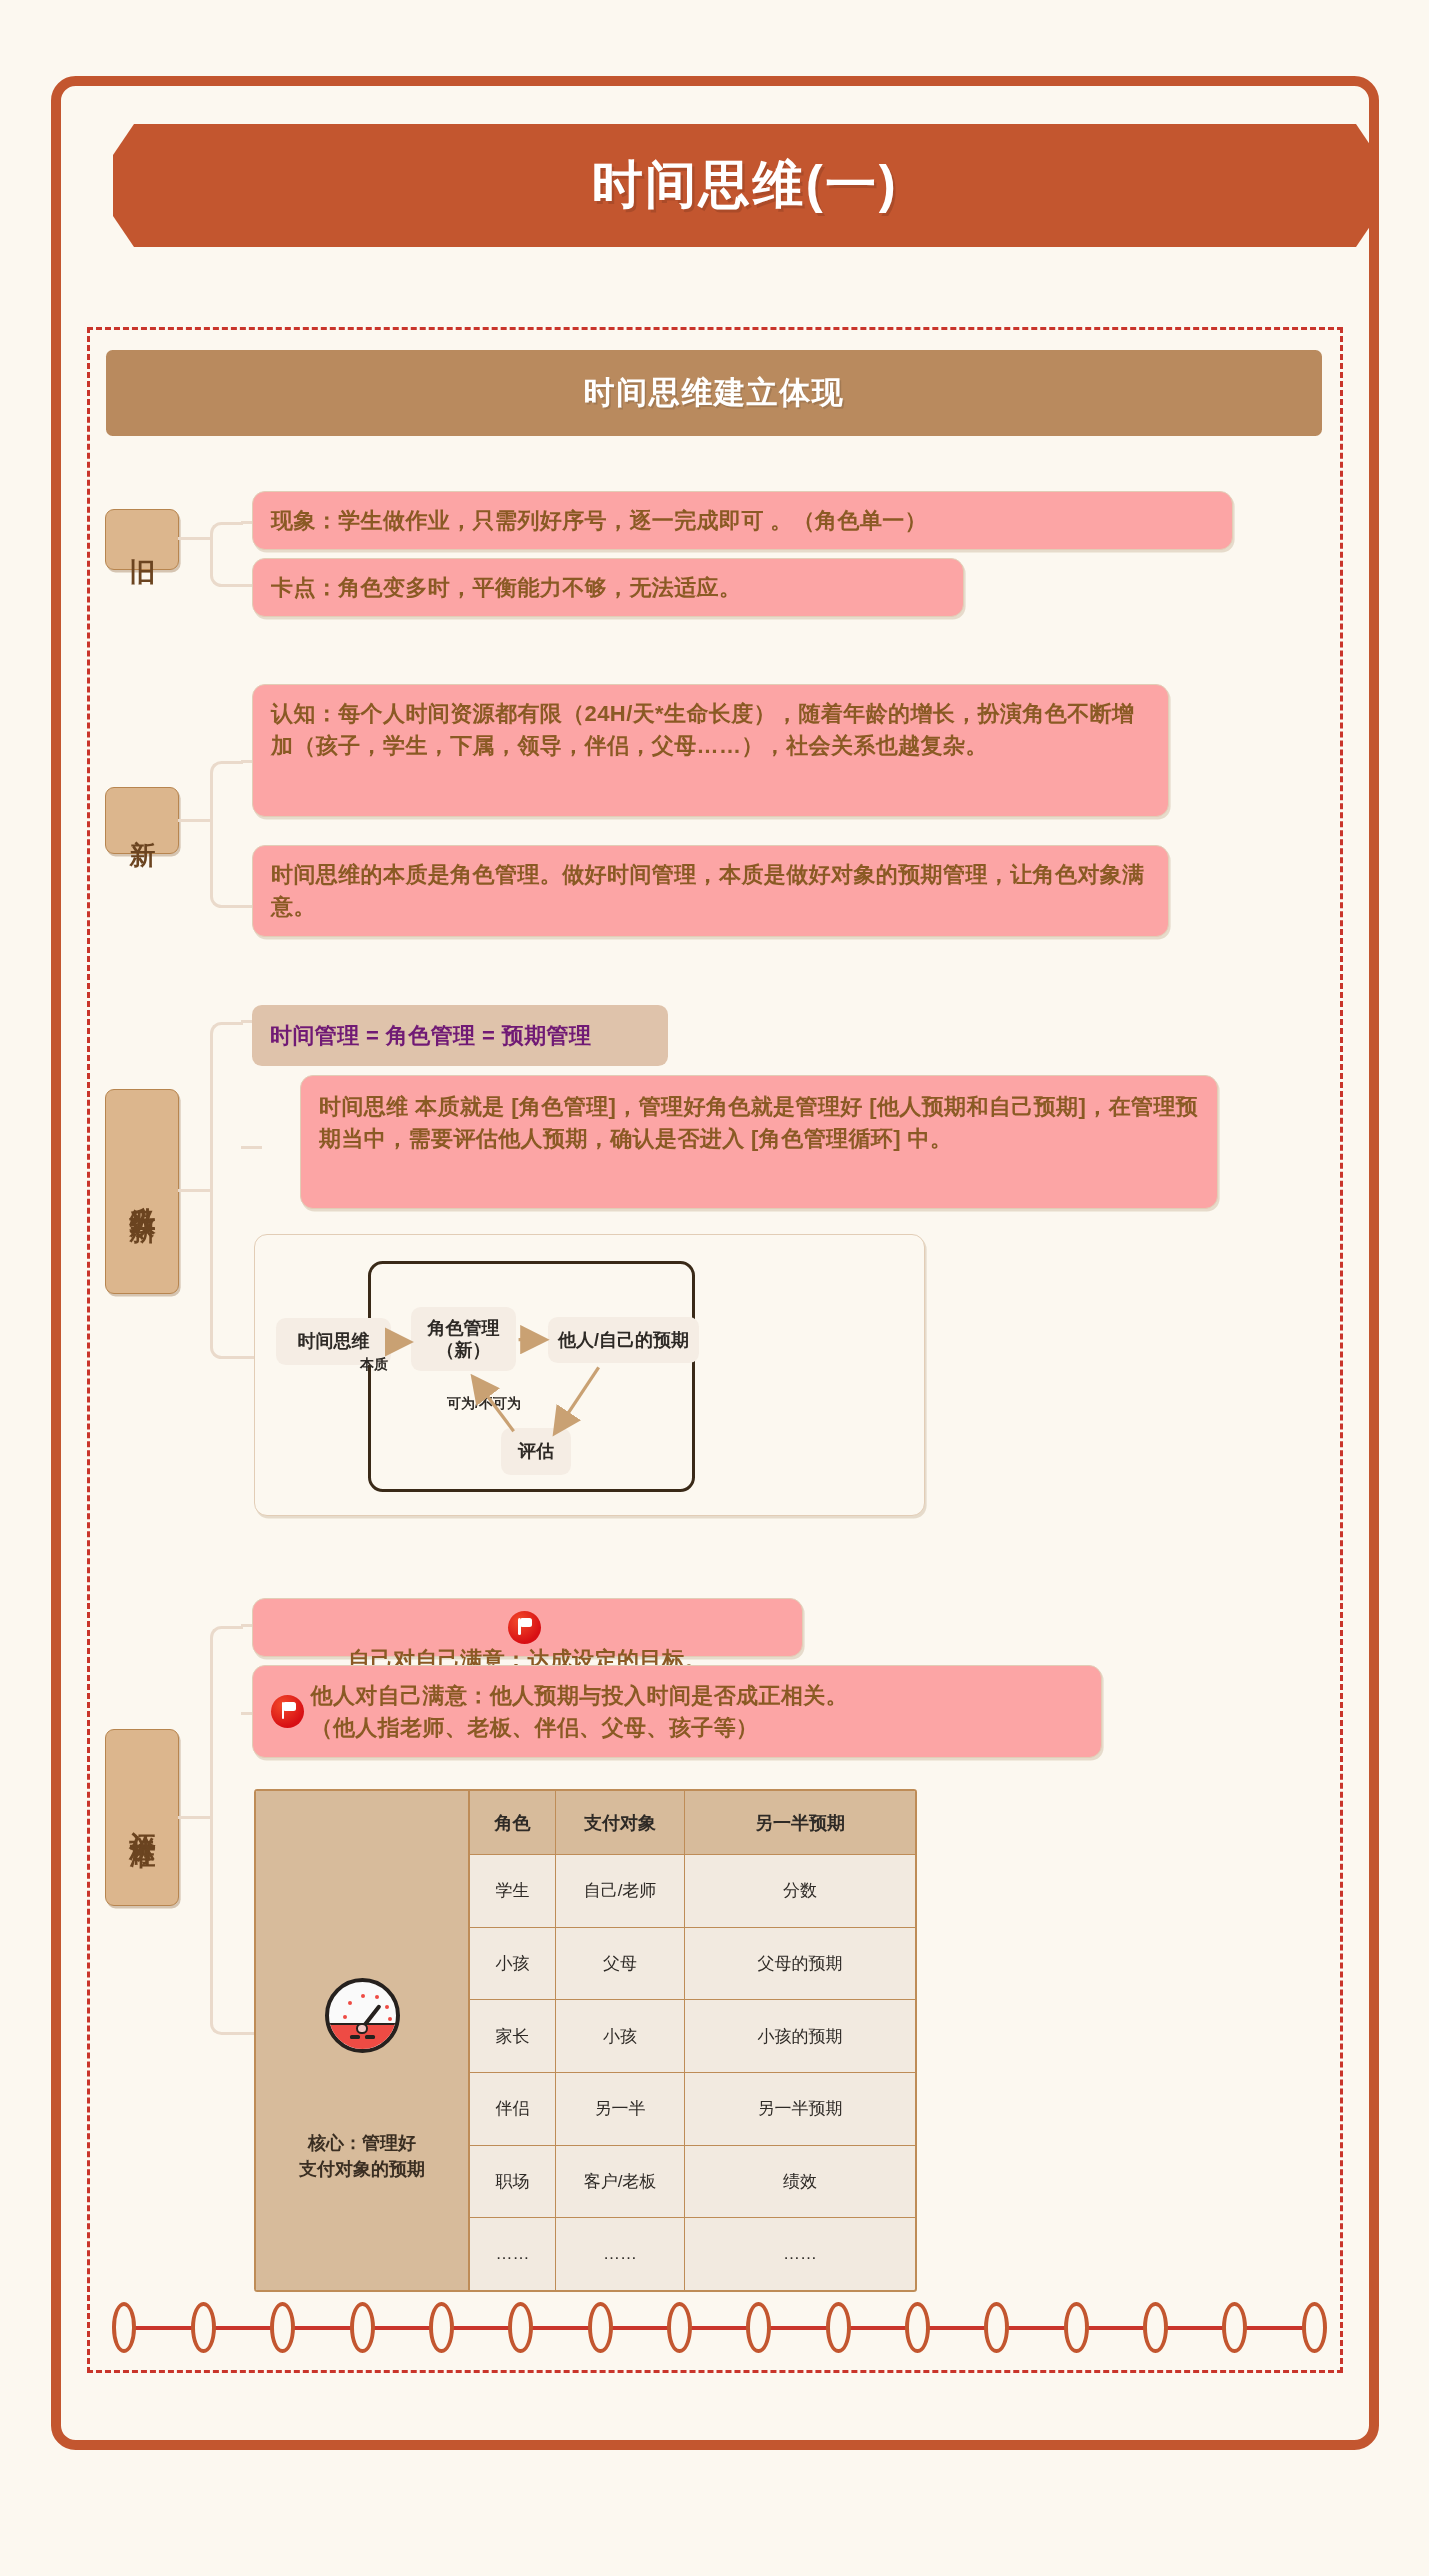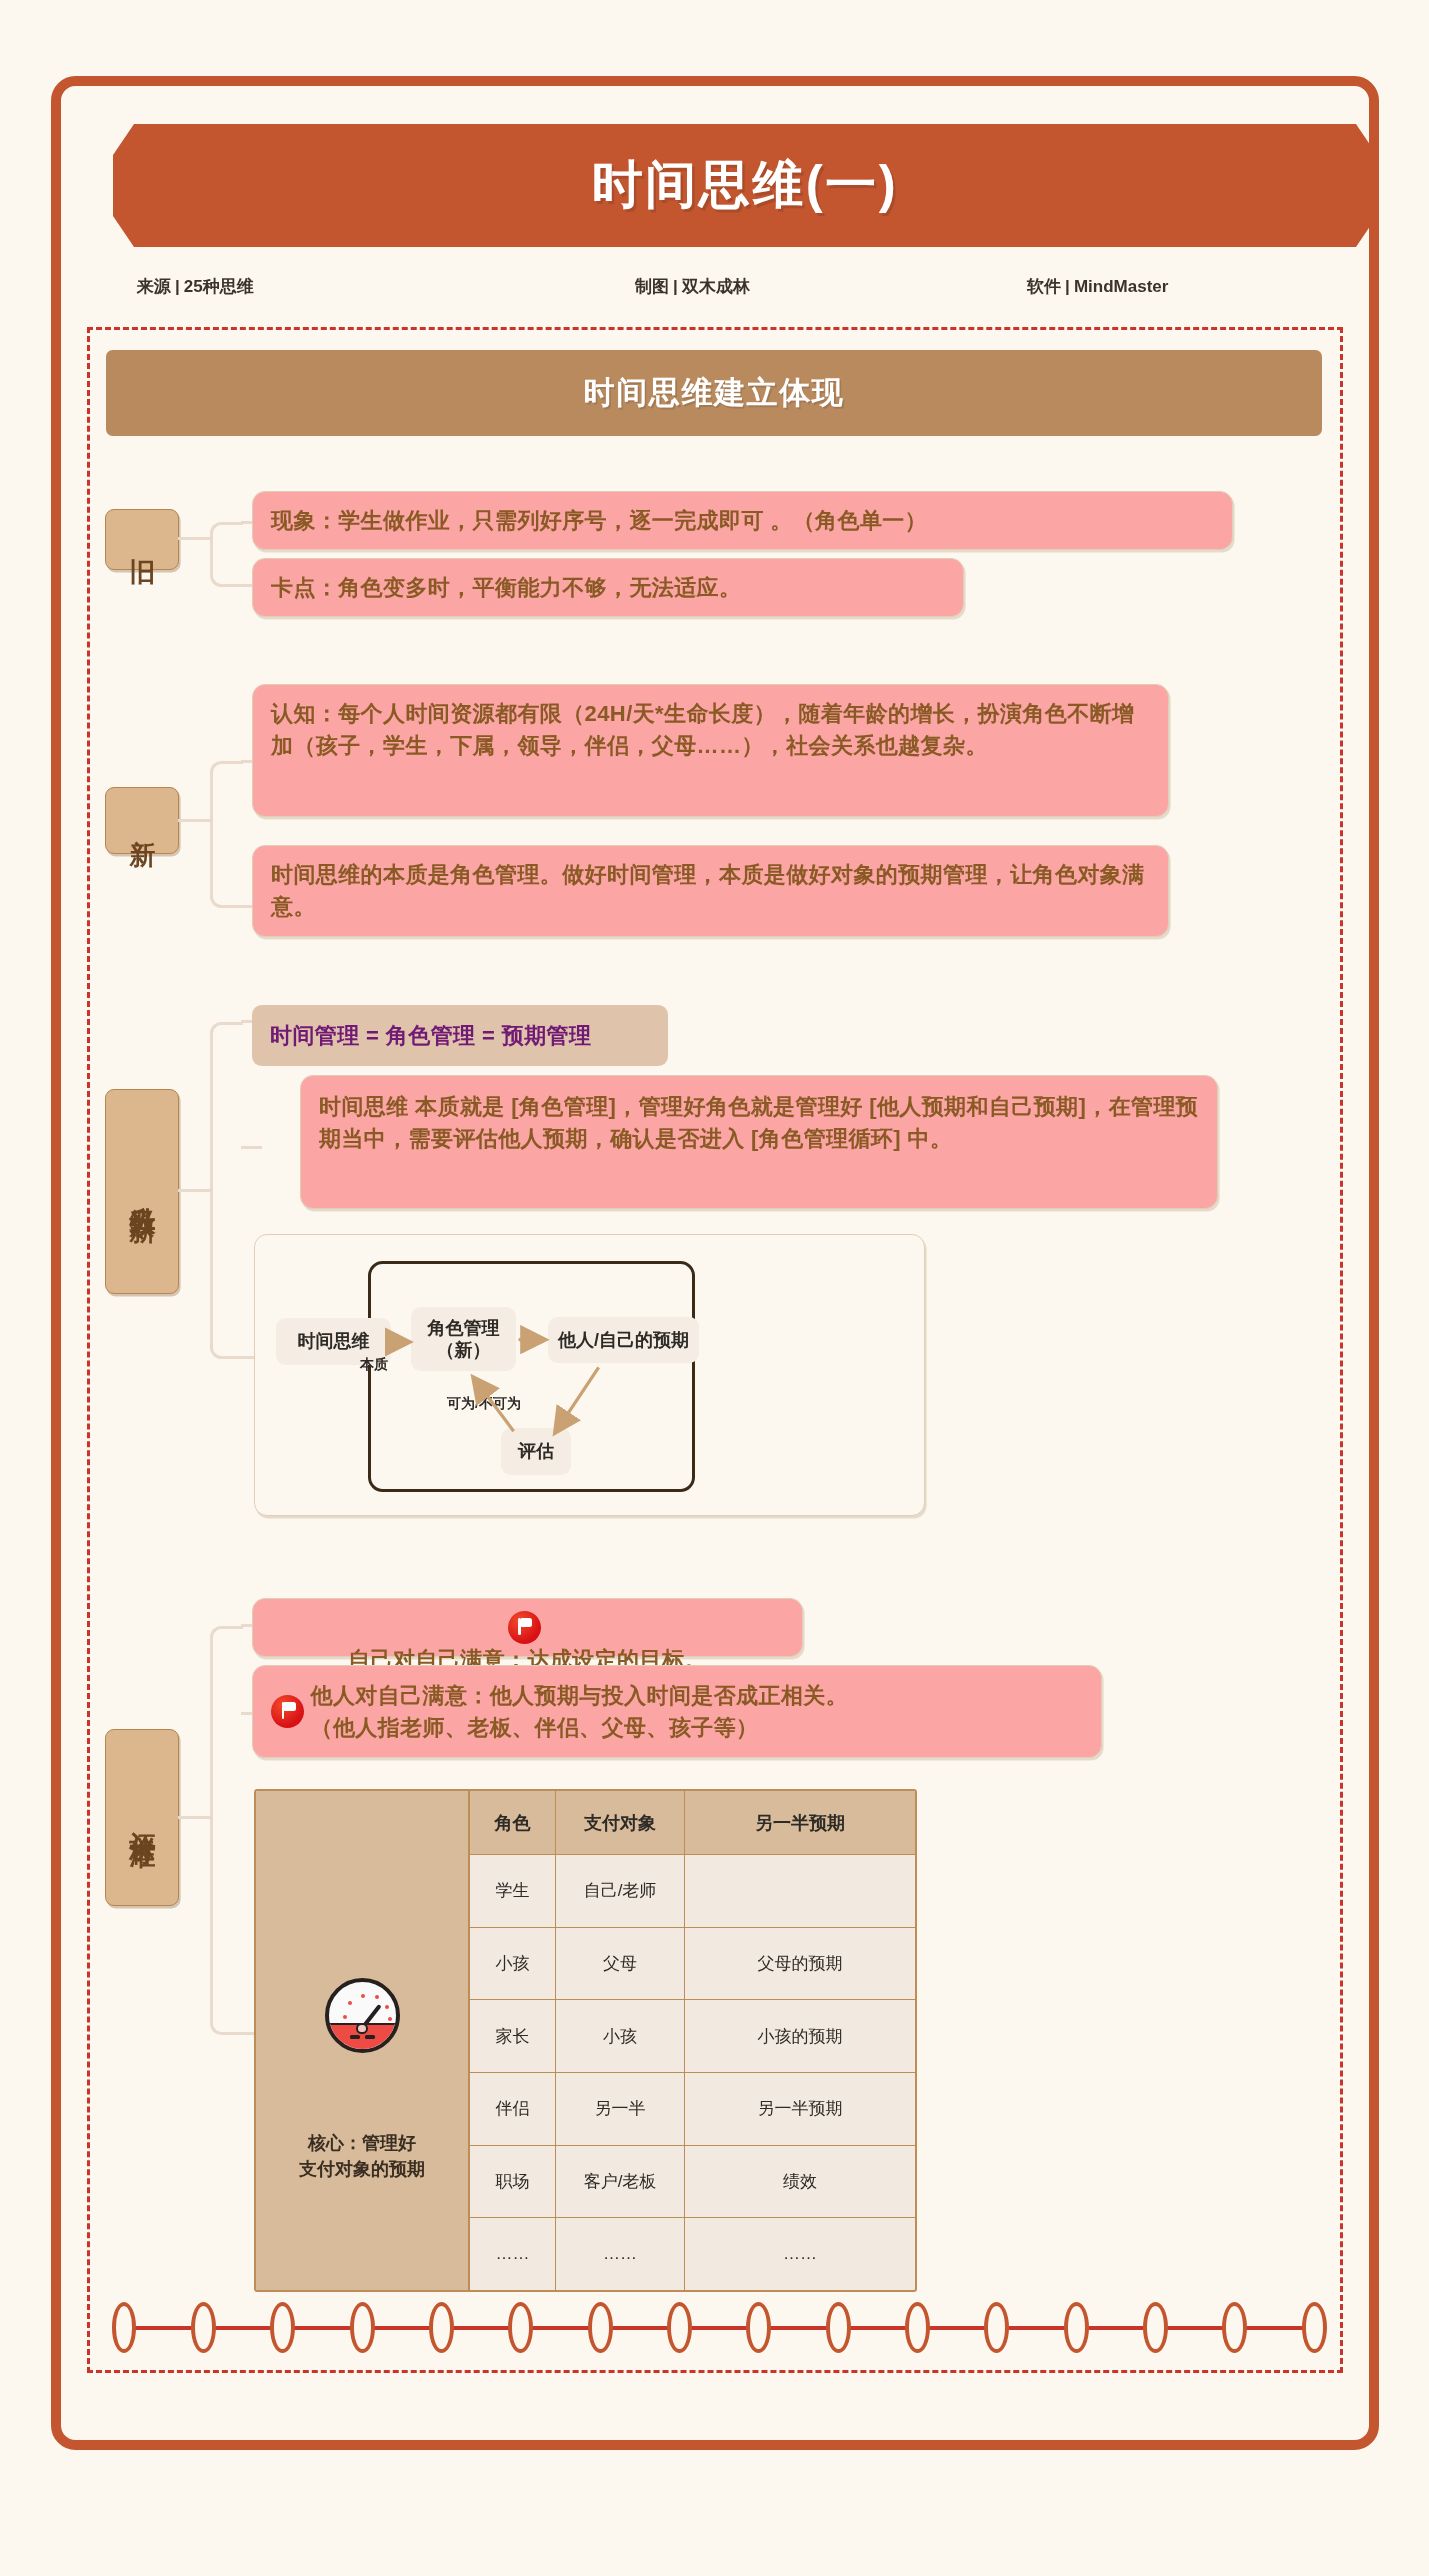--- a/index.html
+++ b/index.html
@@ -327,31 +327,20 @@
 <body>
 
 <div class="page">
 
   <div class="outer-frame"></div>
 
   <div class="title-banner">
     <span class="title-text">时间思维(一)</span>
   </div>
 
-  <div class="meta-row">
-    <div class="meta-item meta-a">
-      <span>来源</span><span class="sep">|</span><span>25种思维</span>
-    </div>
-    <div class="meta-item meta-b">
-      <span>制图</span><span class="sep">|</span><span>双木成林</span>
-    </div>
-    <div class="meta-item meta-c">
-      <span>软件</span><span class="sep">|</span><span>MindMaster</span>
-    </div>
-  </div>
 
   <div class="dashed-panel"></div>
 
   <div class="section-header">
     <span class="section-header-text">时间思维建立体现</span>
   </div>
 
   <div class="cat-label" style="left:105px; top:509px; width:74px; height:61px;">
     <span class="vtext">旧</span>
   </div>
@@ -482,20 +471,21 @@
     </div>
     <div class="tbl-right">
       <div class="trow head">
         <div class="tcell">角色</div>
         <div class="tcell c2">支付对象</div>
         <div class="tcell c3">另一半预期</div>
       </div>
       <div class="trow">
         <div class="tcell">学生</div>
         <div class="tcell c2">自己/老师</div>
+        <div class="tcell c3">分数</div>
       </div>
       <div class="trow">
         <div class="tcell">小孩</div>
         <div class="tcell c2">父母</div>
         <div class="tcell c3">父母的预期</div>
       </div>
       <div class="trow">
         <div class="tcell">家长</div>
         <div class="tcell c2">小孩</div>
         <div class="tcell c3">小孩的预期</div>

